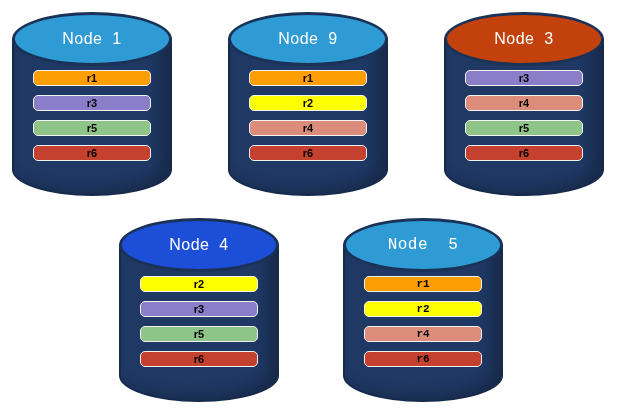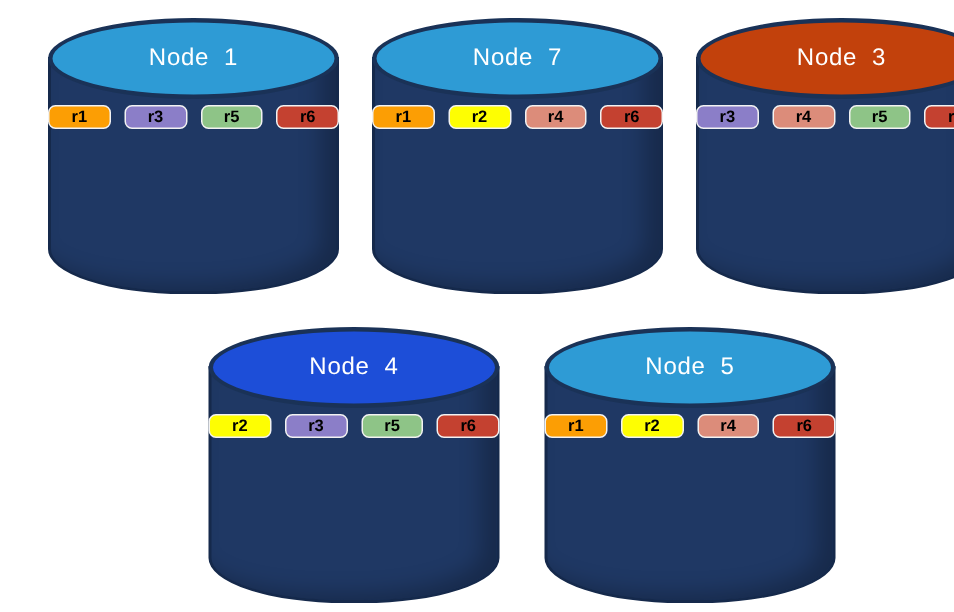--- a/index.html
+++ b/index.html
@@ -10,29 +10,28 @@
   }
   .canvas {
     position: relative;
     width: 636px;
     height: 408px;
     background: #FFFFFF;
     overflow: hidden;
   }
   .node {
     position: absolute;
-    width: 194px;
+    width: 160px;
     height: 184px;
-    margin-left: 20px;
   }
   .node-1 { left: 12px;  top: 12px;  }
   .node-2 { left: 228px; top: 12px;  }
   .node-3 { left: 444px; top: 12px;  }
   .node-4 { left: 119px; top: 218px; }
-  .node-5 { left: 343px; top: 218px; }
+  .node-5 { left: 343px; top: 218px; font-family: Liberation Mono, monospace; }
 
   .cyl-body {
     position: absolute;
     left: 0; right: 0;
     top: 26px; bottom: 0;
     background: #1F3864;
     border: 2px solid #15294B;
     border-radius: 0 0 91px 91px / 0 0 30px 30px;
     box-sizing: border-box;
     box-shadow: inset -10px -4px 14px rgba(0,0,0,0.25);
@@ -54,21 +53,21 @@
     color: #FFFFFF;
     font-size: 16px;
     white-space: pre;
     letter-spacing: 0.5px;
   }
   .bars {
     position: absolute;
     left: 0; right: 0;
     top: 58px;
     display: flex;
-    flex-direction: row;
+    flex-direction: column;
     align-items: center;
     gap: 9px;
   }
   .bar {
     width: 118px;
     height: 16px;
     border: 1px solid #F2F2F2;
     border-radius: 5px;
     box-sizing: border-box;
     display: flex;
@@ -94,21 +93,21 @@
       <div class="bar" style="background: rgb(252, 158, 4); border-color: rgb(242, 242, 242);">r1</div>
       <div class="bar" style="background: rgb(139, 126, 200); border-color: rgb(242, 242, 242);">r3</div>
       <div class="bar" style="background: rgb(142, 196, 135); border-color: rgb(242, 242, 242);">r5</div>
       <div class="bar" style="background: rgb(196, 65, 48); border-color: rgb(242, 242, 242);">r6</div>
     </div>
   </div>
 
   <div class="node node-2">
     <div class="cyl-body" style="background: rgb(31, 56, 100); border-color: rgb(21, 41, 75);"></div>
     <div class="cyl-top" style="background: rgb(46, 155, 213); border-color: rgb(26, 50, 87);">
-      <span class="node-label">Node  7</span>
+      <span class="node-label">Node  9</span>
     </div>
     <div class="bars">
       <div class="bar" style="background: rgb(252, 158, 4); border-color: rgb(242, 242, 242);">r1</div>
       <div class="bar" style="background: rgb(254, 254, 2); border-color: rgb(242, 242, 242);">r2</div>
       <div class="bar" style="background: rgb(220, 140, 122); border-color: rgb(242, 242, 242);">r4</div>
       <div class="bar" style="background: rgb(196, 65, 48); border-color: rgb(242, 242, 242);">r6</div>
     </div>
   </div>
 
   <div class="node node-3">

